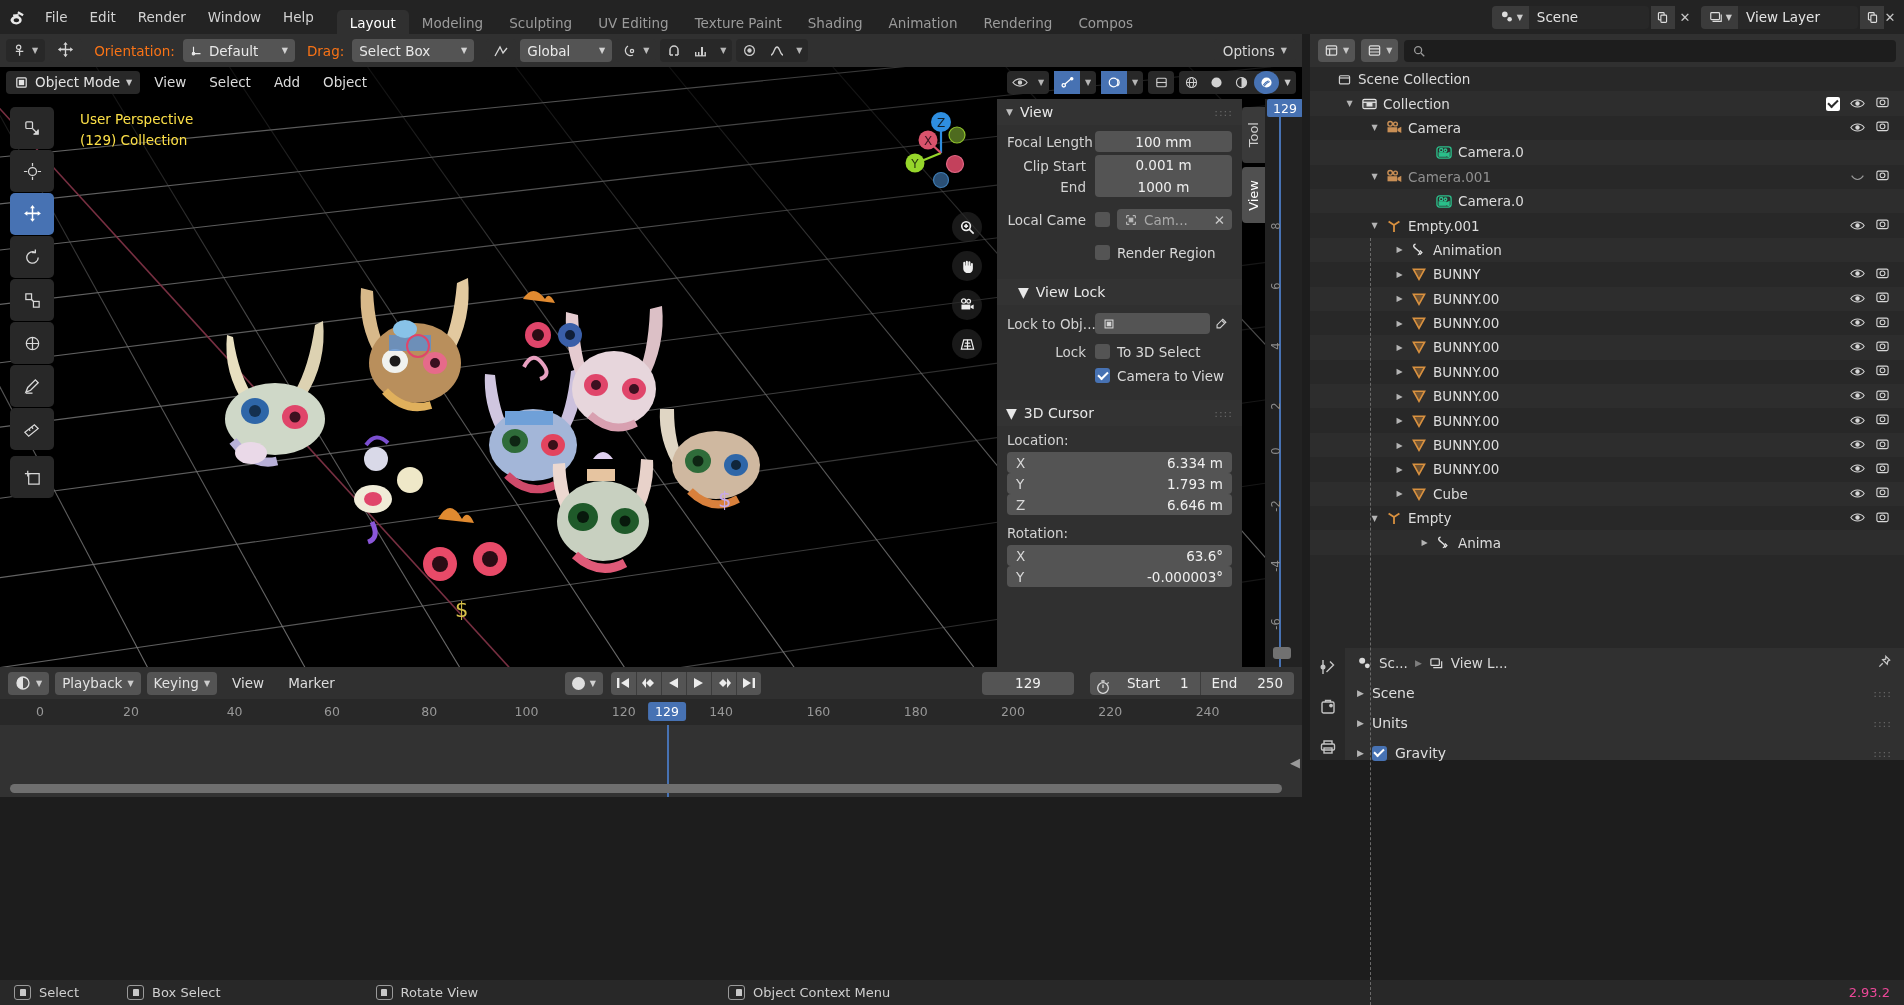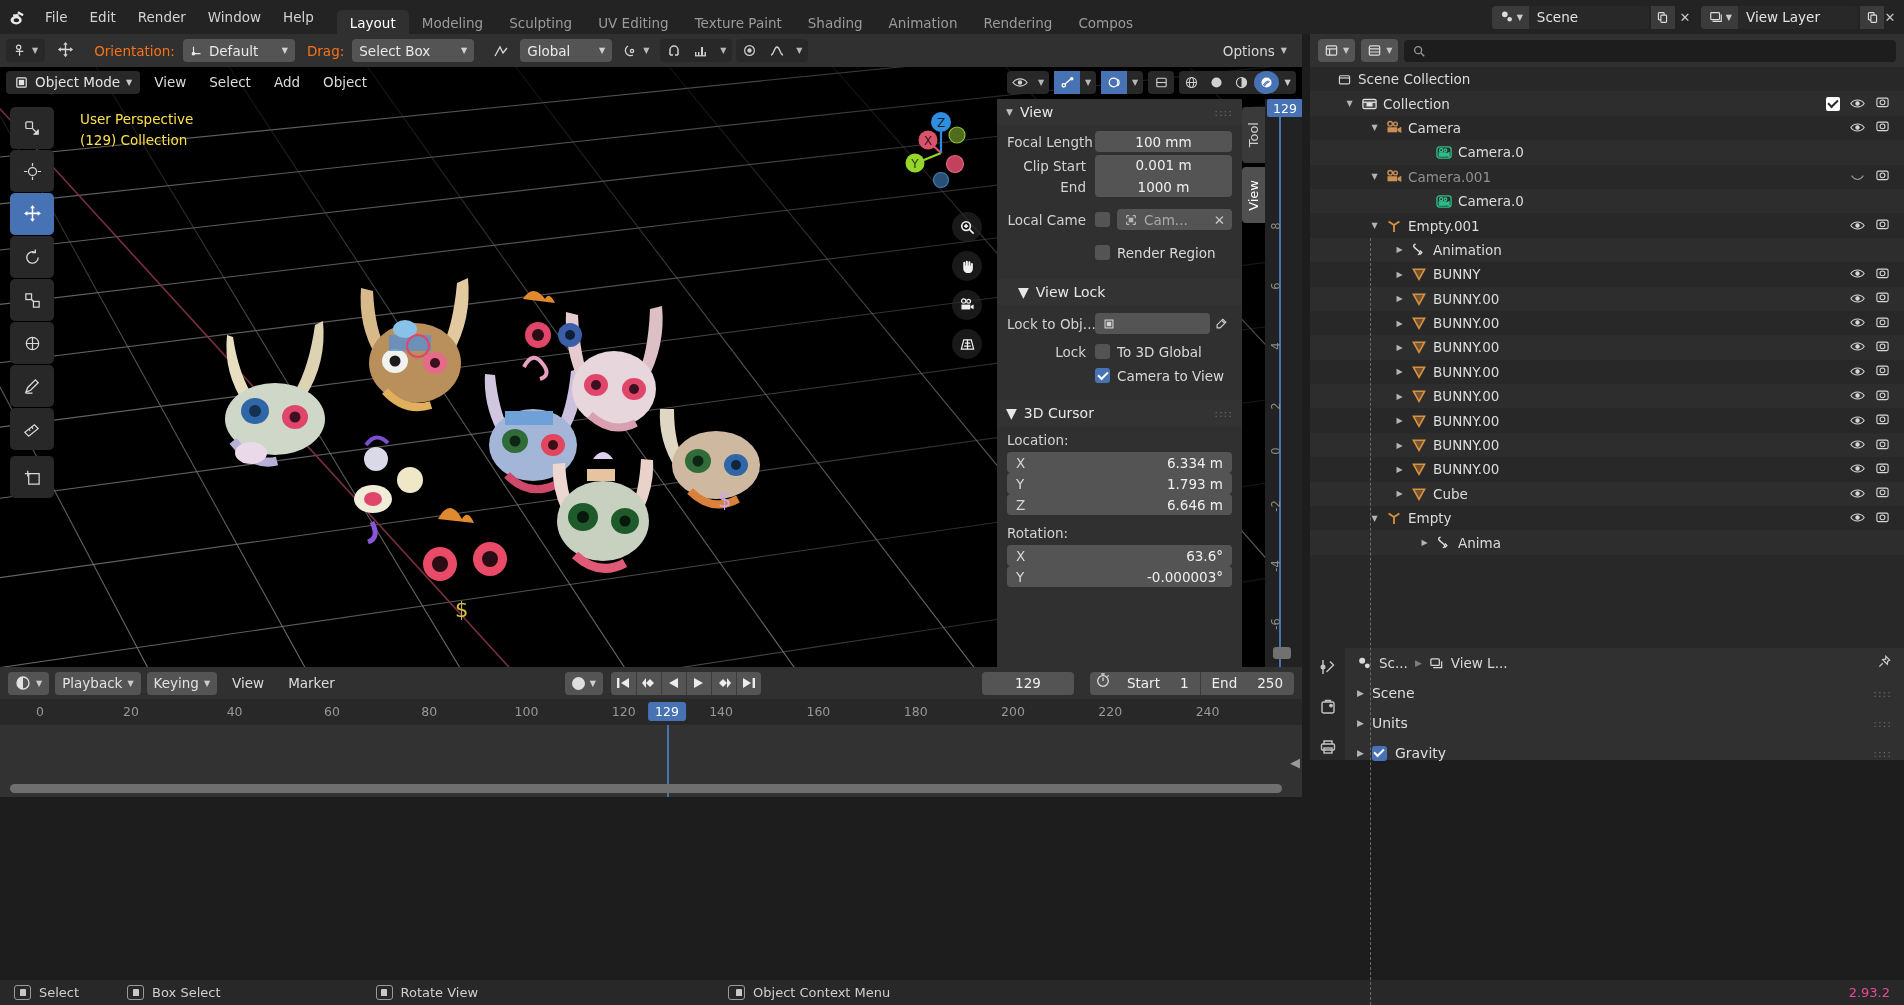--- a/index.html
+++ b/index.html
@@ -342,21 +342,21 @@
   .play-group { display: flex; align-items: center; background: #545454; border-radius: 4px; }
   .play-btn {
     width: 25px; height: 23px; display: flex; align-items: center; justify-content: center;
     color: #ececec;
   }
   .play-btn + .play-btn { border-left: 1px solid #3c3c3c; }
   .frame-fld {
     width: 92px; height: 23px; background: #545454; border-radius: 4px;
     display: flex; align-items: center; justify-content: center; font-size: 13.5px; color: #f0f0f0;
   }
-  .se-group { display: flex; align-items: flex-start; background: #545454; border-radius: 4px; height: 23px; }
+  .se-group { display: flex; align-items: flex-end; background: #545454; border-radius: 4px; height: 23px; }
   .se-ico { width: 26px; display: flex; align-items: center; justify-content: center; color: #dadada; }
   .se-item {
     display: flex; align-items: center; gap: 20px; padding: 0 11px; font-size: 13.5px; color: #efefef;
     height: 23px;
   }
   .se-item + .se-item { border-left: 1px solid #3c3c3c; }
 
   .tl-ruler {
     position: absolute; left: 0; top: 699px; width: 1302px; height: 26px;
     background: #282828;
@@ -966,21 +966,21 @@
             <svg width="14" height="14" viewBox="0 0 16 16" fill="none" stroke="#cfcfcf" stroke-width="1.3">
               <path d="M10 2.5l3.5 3.5-6.5 6.5H3.5V9z"></path>
                 <path d="M9 4l3 3"></path>
             </svg>
           </span>
         </div>
         <div class="prow" style="margin-top:7px">
           <div class="plabel">Lock</div>
           <div class="inline-chk">
             <span class="chkbox"></span>
-            <span>To 3D Global</span>
+            <span>To 3D Select</span>
           </div>
         </div>
         <div class="prow">
           <div class="plabel" style="width:88px"></div>
           <div class="inline-chk">
             <span class="chkbox on"></span>
             <span>Camera to View</span>
           </div>
         </div>
 

